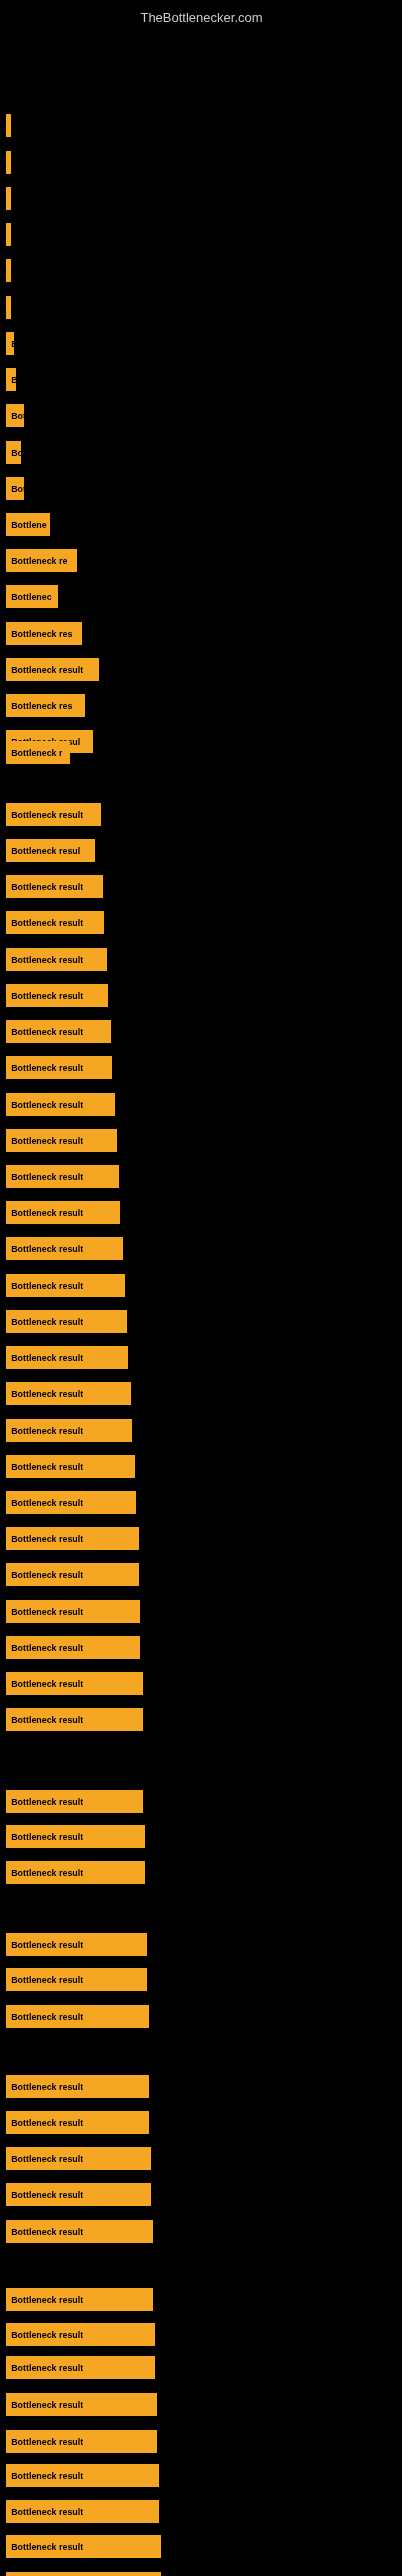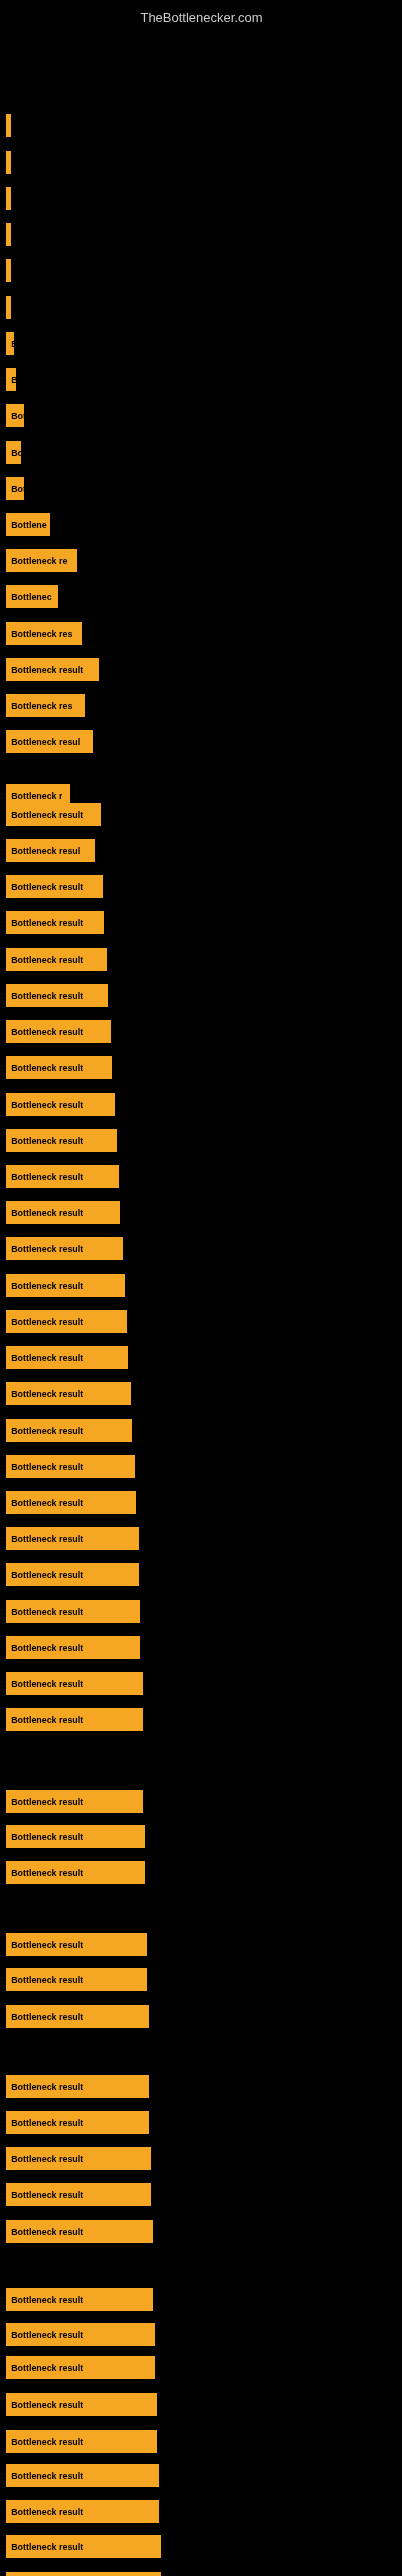--- a/index.html
+++ b/index.html
@@ -148,21 +148,21 @@
     <div class="bar-row" style="top: 656px; position: absolute; width: 100%;">
       <div class="bar" style="width: 79px;">
         <span class="bar-label">Bottleneck res</span>
       </div>
     </div>
     <div class="bar-row" style="top: 692px; position: absolute; width: 100%;">
       <div class="bar" style="width: 87px;">
         <span class="bar-label">Bottleneck resul</span>
       </div>
     </div>
-    <div class="bar-row" style="top: 746px; position: absolute; width: 100%;">
+    <div class="bar-row" style="top: 703px; position: absolute; width: 100%;">
       <div class="bar" style="width: 64px;">
         <span class="bar-label">Bottleneck r</span>
       </div>
     </div>
     <div class="bar-row" style="top: 765px; position: absolute; width: 100%;">
       <div class="bar" style="width: 95px;">
         <span class="bar-label">Bottleneck result</span>
       </div>
     </div>
     <div class="bar-row" style="top: 801px; position: absolute; width: 100%;">

